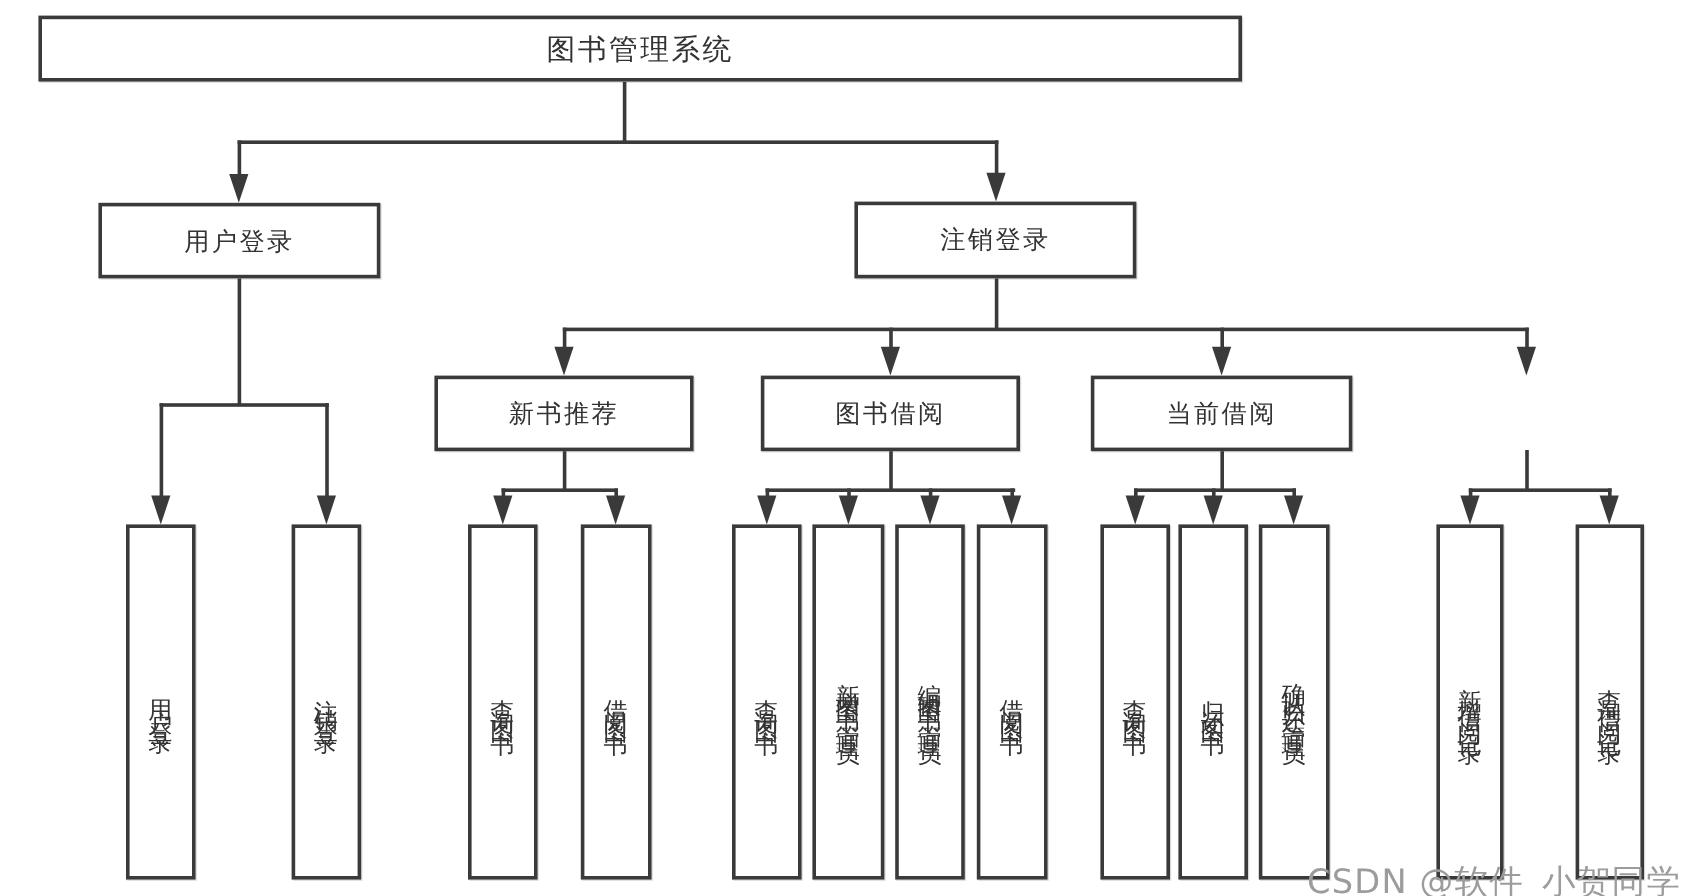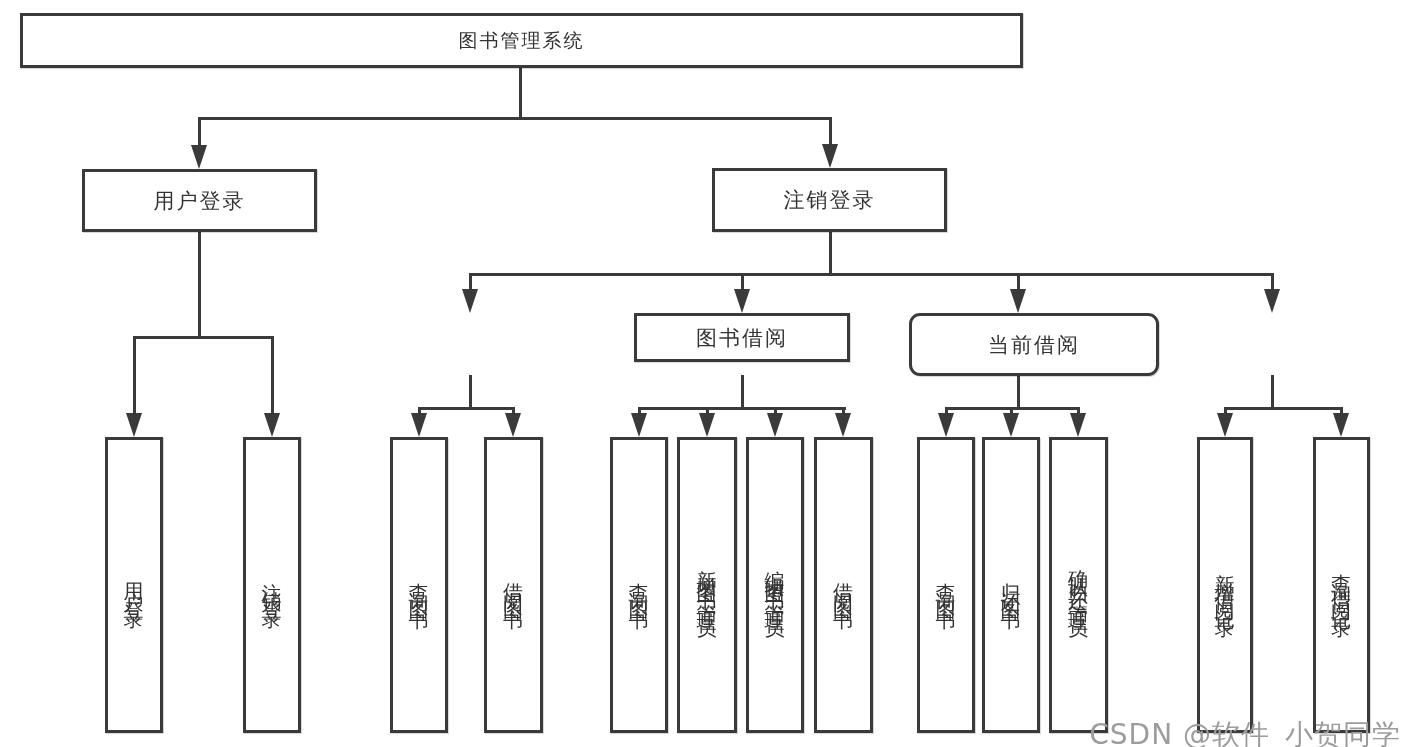--- a/index.html
+++ b/index.html
@@ -17,21 +17,21 @@
   }
   .hbox{
     position:absolute;
     box-sizing:border-box;
     border:3px solid var(--line);
     background:#ffffff;
     display:flex;align-items:center;justify-content:center;
     font-size:21px;letter-spacing:2px;color:var(--text);
     box-shadow:1px 1px 0 rgba(0,0,0,0.15);
   }
-  .hbox--root{font-size:19px;}
+  .hbox--root{font-size:24px;margin-left:12px;}
   .vbox{
     position:absolute;
     box-sizing:border-box;
     border:3px solid var(--line);
     background:#ffffff;
     display:flex;align-items:center;justify-content:center;
     box-shadow:1px 1px 0 rgba(0,0,0,0.15);
   }
   .vtext{
     writing-mode:vertical-lr;
@@ -123,24 +123,25 @@
   <div class="arrow" style="left:1217px;top:413px;"></div>
   <div class="vline" style="left:1340px;top:407px;height:10px;"></div>
   <div class="arrow" style="left:1333px;top:413px;"></div>
 
   <div class="hbox hbox--root" style="left:20px;top:13px;width:1003px;height:55px;">图书管理系统</div>
 
   <div class="hbox" style="left:82px;top:169px;width:235px;height:63px;">用户登录</div>
 
   <div class="hbox" style="left:712px;top:168px;width:235px;height:64px;">注销登录</div>
 
+  <div class="hbox" style="left:362px;top:313px;width:216px;height:63px;">新书推荐</div>
 
-  <div class="hbox" style="left:634px;top:313px;width:216px;height:49px;">图书借阅</div>
+  <div class="hbox" style="left:634px;top:313px;width:216px;height:63px;">图书借阅</div>
 
-  <div class="hbox" style="left:909px;top:313px;width:250px;height:63px;border-radius:11px;">当前借阅</div>
+  <div class="hbox" style="left:909px;top:313px;width:218px;height:63px;">当前借阅</div>
 
 
   <div class="vbox" style="left:105px;top:437px;width:58px;height:296px;">
     <span class="vtext">用户登录</span>
   </div>
   <div class="vbox" style="left:243px;top:437px;width:58px;height:296px;">
     <span class="vtext">注销登录</span>
   </div>
 
   <div class="vbox" style="left:390px;top:437px;width:58px;height:296px;">

